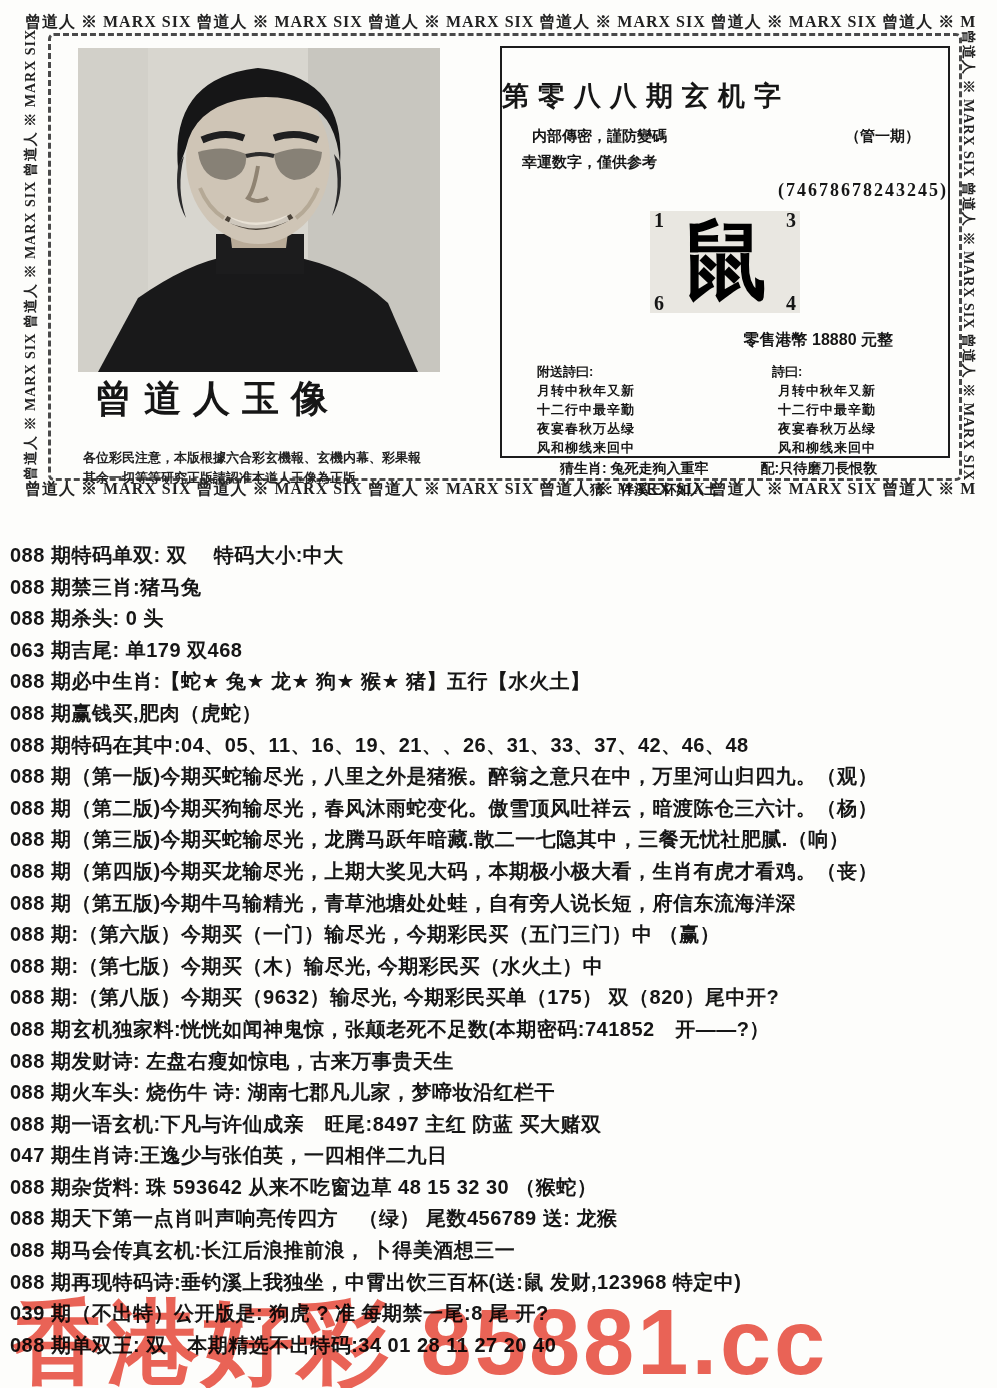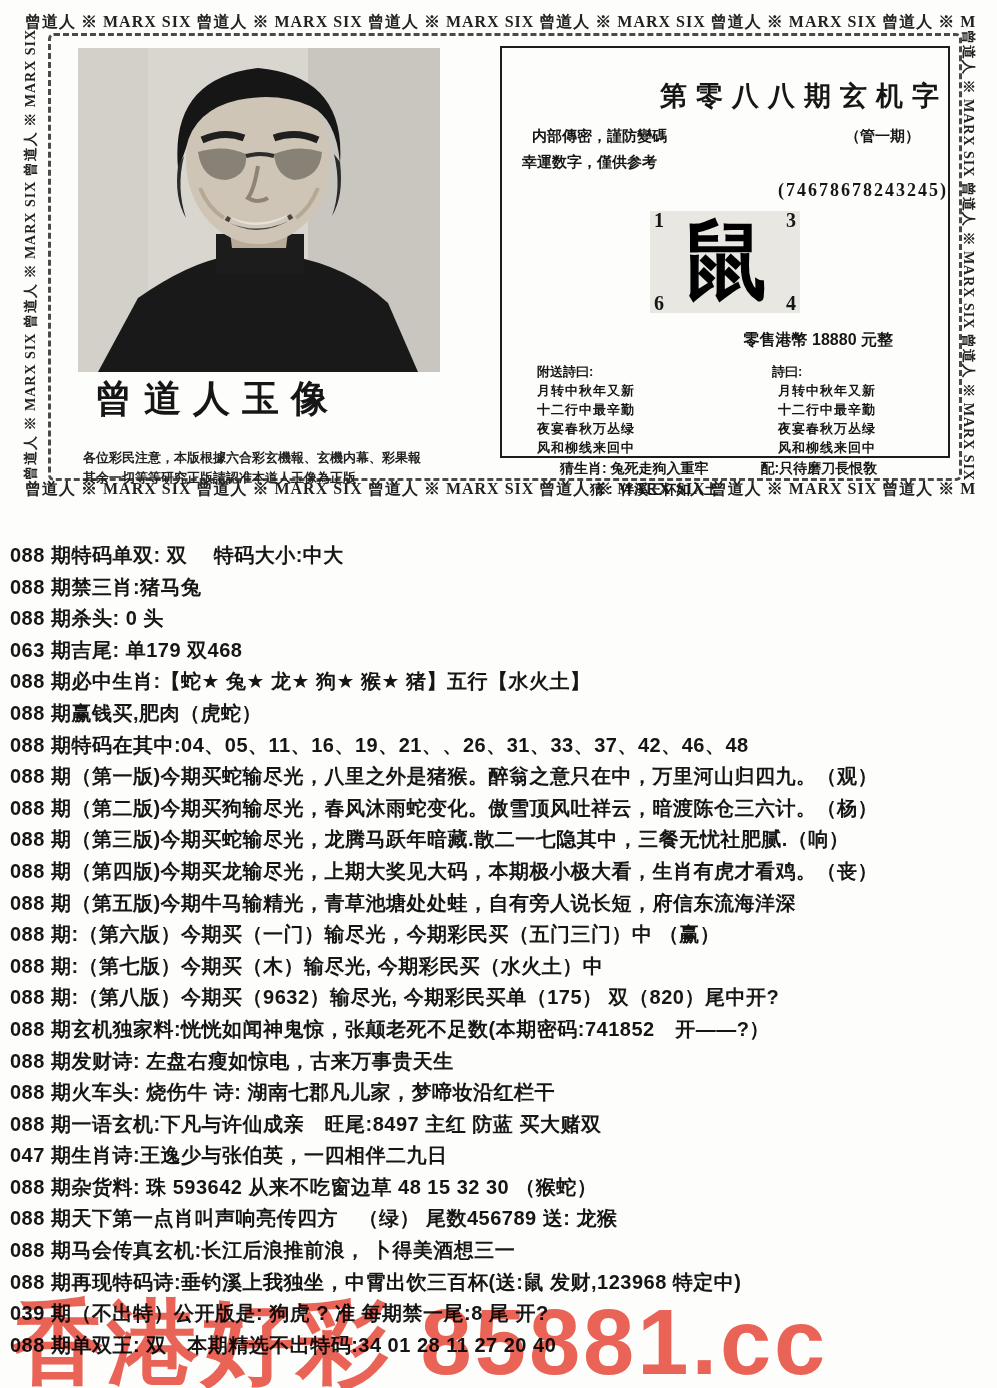--- a/index.html
+++ b/index.html
@@ -26,21 +26,21 @@
   .photo { position:absolute; left:78px; top:48px; width:362px; height:324px; background:#d9d7d0; }
   .caption { position:absolute; left:95px; top:374px; width:345px; text-align:left;
     font-size:37px; font-weight:700; letter-spacing:12px;
     font-family:Liberation Sans, sans-serif; }
   .notes { position:absolute; left:83px; top:421px; width:410px; font-size:13px;
     font-weight:700; line-height:20px; color:#222;margin-top:27px; }
 
   
   .oracle { position:absolute; left:500px; top:46px; width:450px; height:412px;
     border:2px solid #1c1c1c; box-sizing:border-box; }
-  .o-title { text-align:right; margin-top:30px; font-size:27px; font-weight:700;
+  .o-title { text-align:left; margin-top:30px; font-size:27px; font-weight:700;
     letter-spacing:9px; font-family:"DejaVu Serif","Liberation Serif",serif; }
   .o-row1 { display:flex; justify-content:space-between; padding:0 28px 0 30px;
     margin-top:13px; font-size:15px; font-weight:700; }
   .o-line2 { padding-left:20px; font-size:15px; font-weight:700; margin-top:7px; }
   .o-lucky { text-align:right; font-size:18px; font-weight:700; letter-spacing:2px;
     margin-top:8px; font-family:"Liberation Serif","DejaVu Serif",serif; }
   .zodiac-wrap { position:relative; width:150px; height:102px; margin:10px auto 0;
     background:#e9e7e1; }
   .zodiac-char { position:absolute; left:0; right:0; top:-6px; text-align:center;
     font-size:86px; font-weight:900; line-height:110px;

